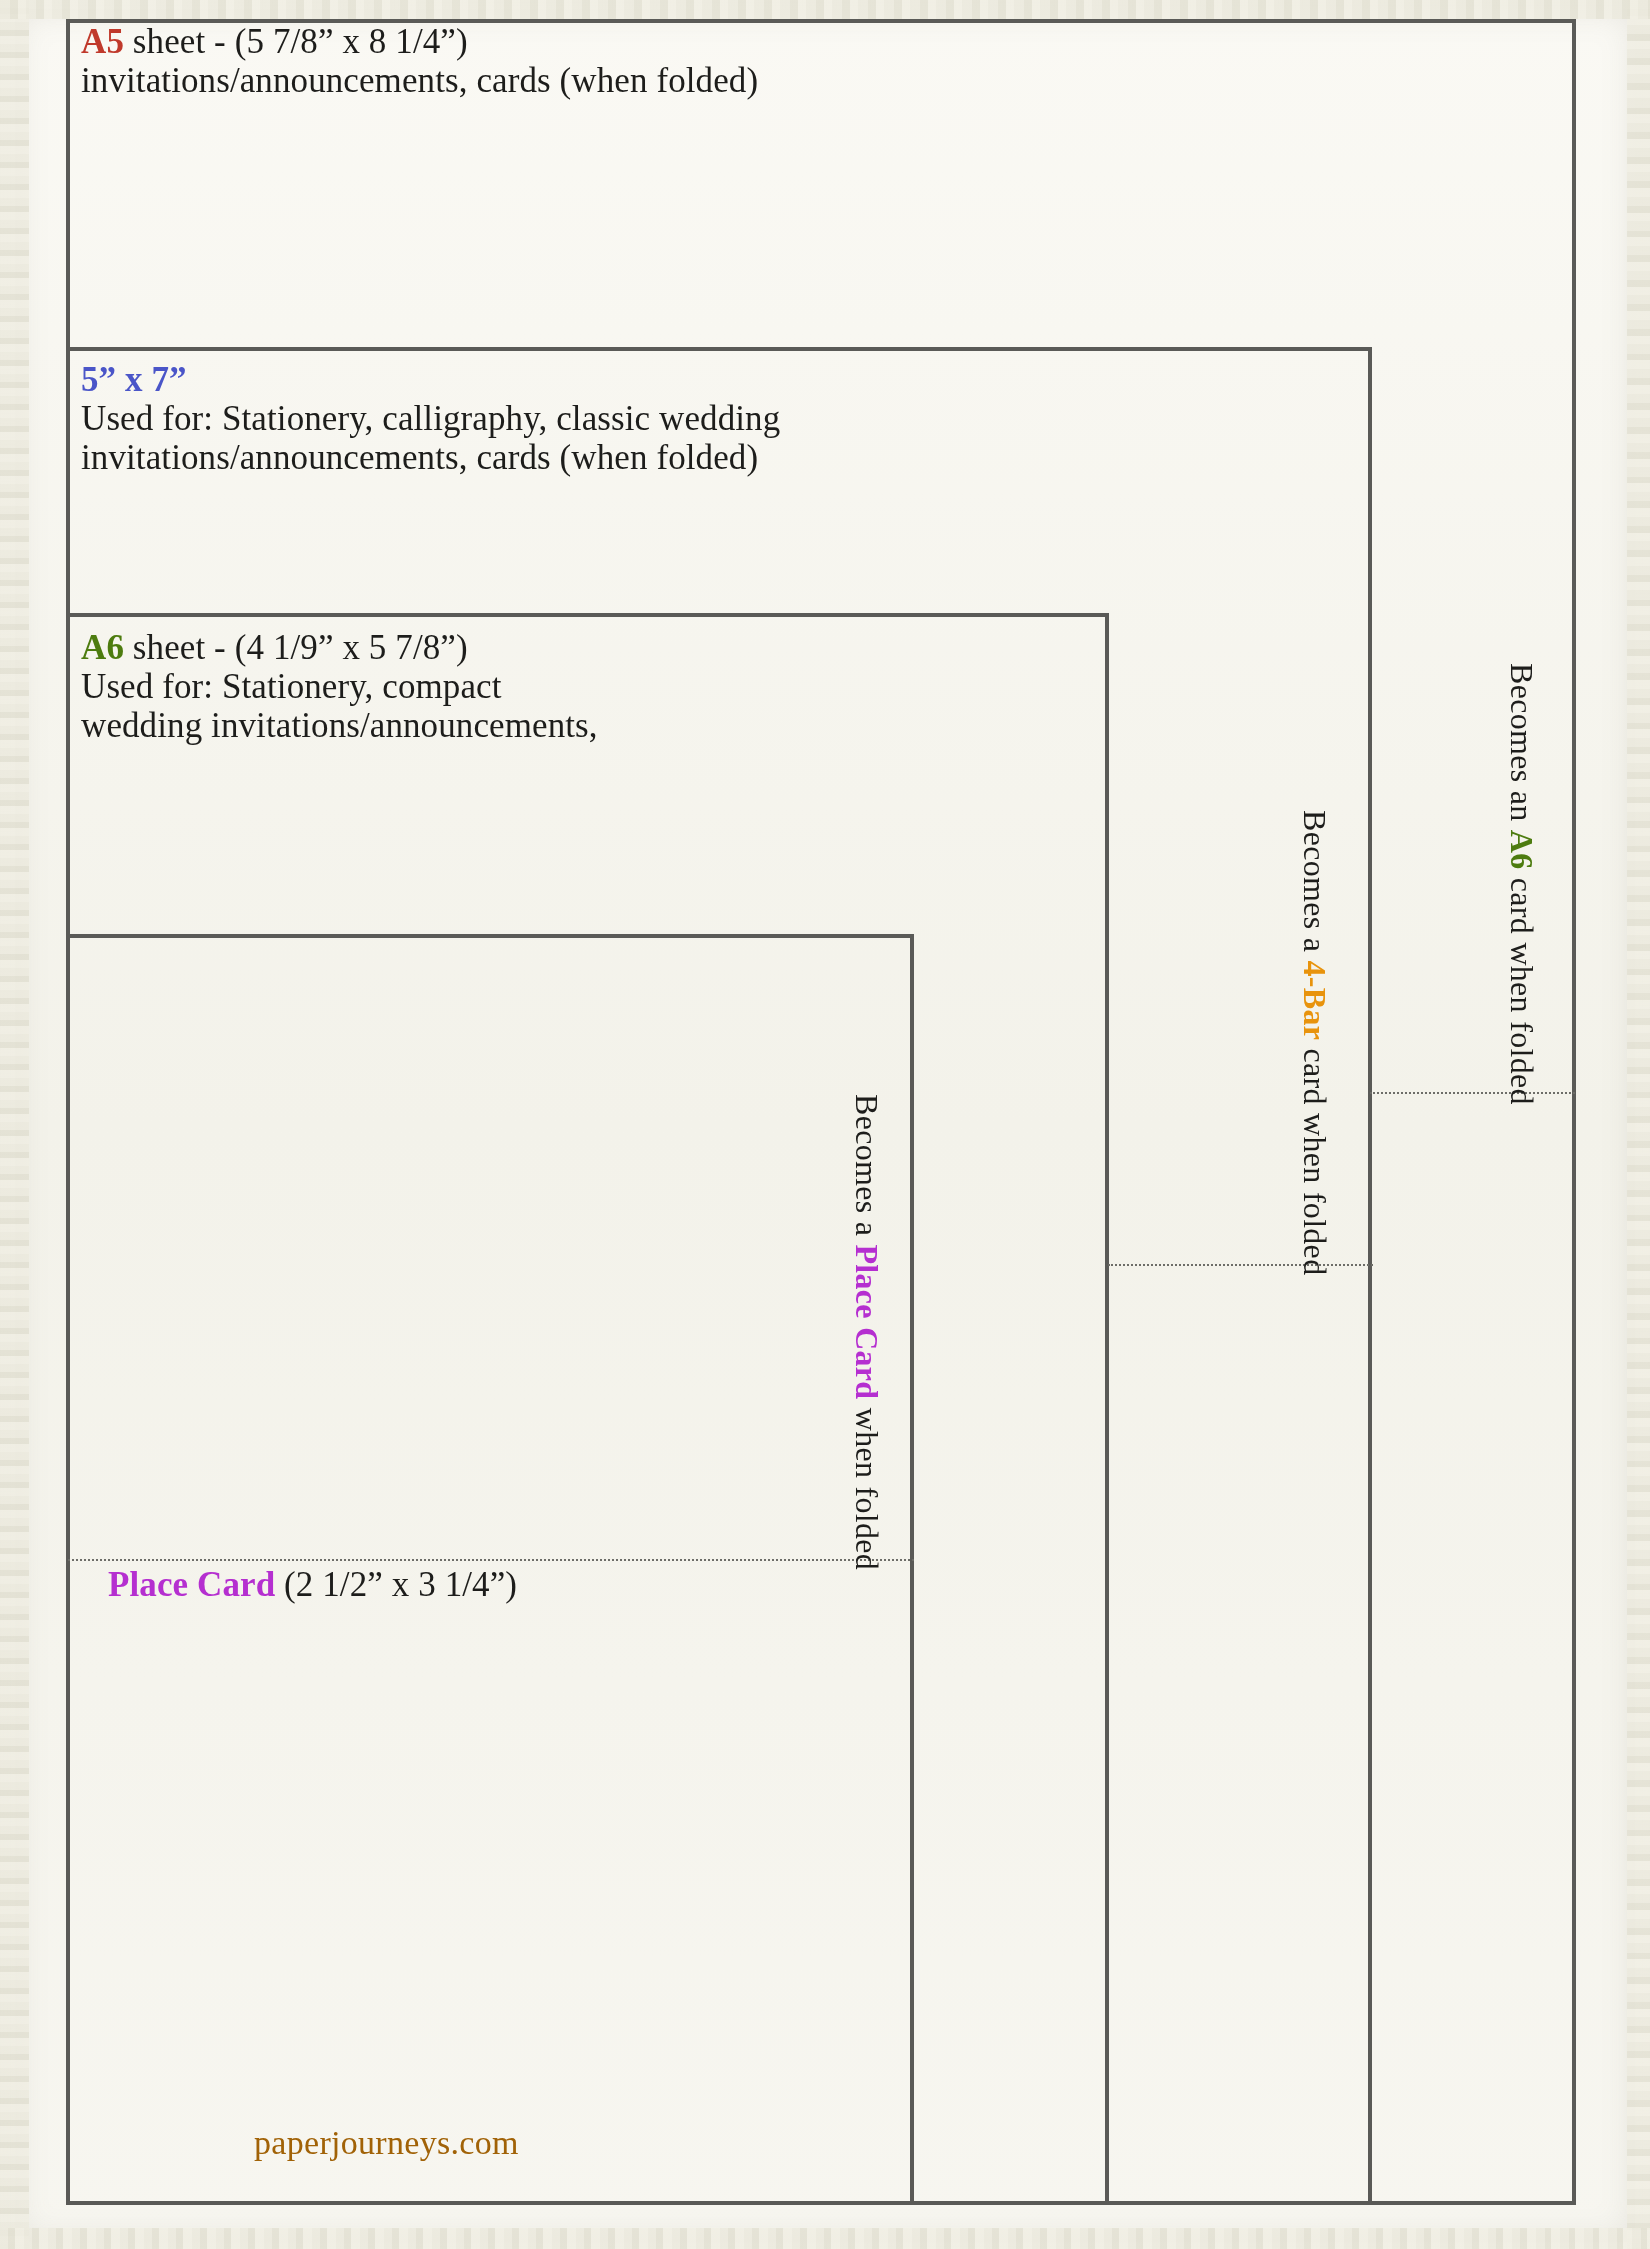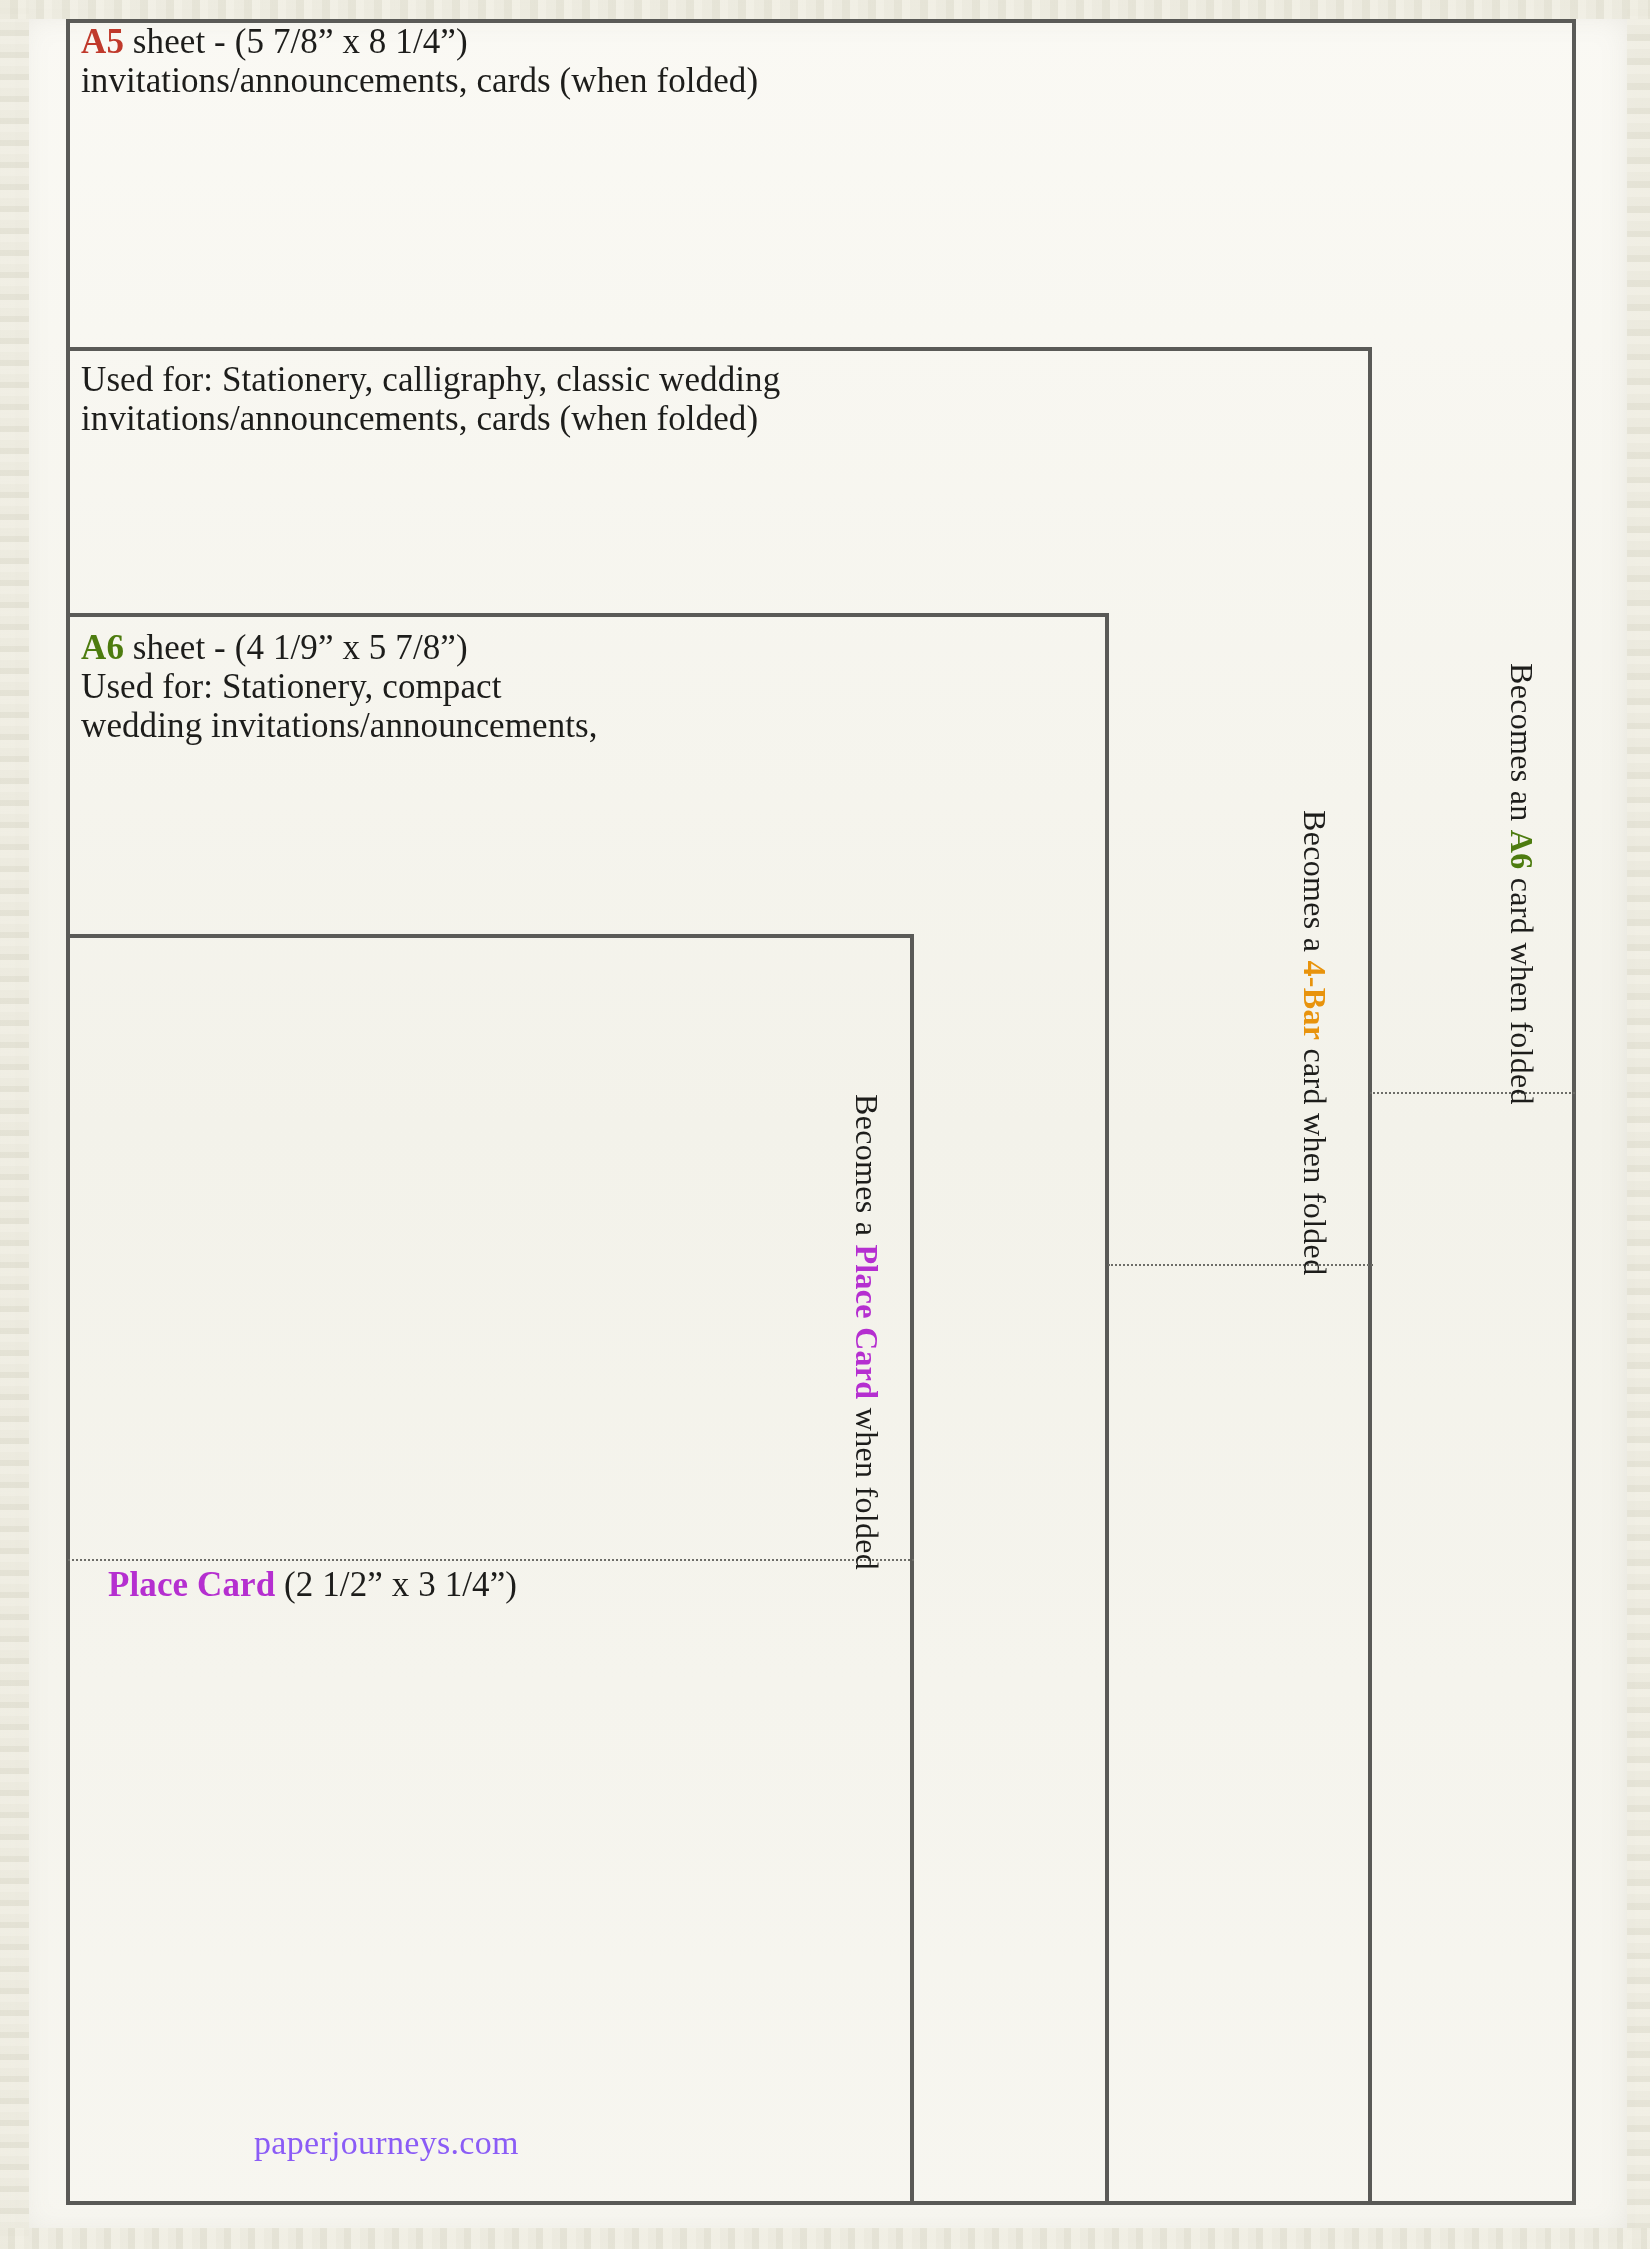--- a/index.html
+++ b/index.html
@@ -98,21 +98,21 @@
 
   
   .fold {
     position: absolute;
     border-top: 2.5px dotted #6d6d68;
     height: 0;
   }
 
   .site {
     position: absolute;
-    color: #8b5cf6;
+    color: #a16207;
     font-size: 34px;
     letter-spacing: 0.3px;
   }
 </style>
 </head>
 <body>
 
 <div id="stage">
 
   <div id="paper"></div>
@@ -130,20 +130,23 @@
   <div class="box" style="left:66px; top:934px; width:848px; height:1271px;"></div>
 
   <div class="label" style="left:81px; top:22px;">
     <span class="line">
       <span class="name c-a5">A5</span><span> sheet - (5 7/8” x 8 1/4”)</span>
     </span>
     <span class="line">invitations/announcements, cards (when folded)</span>
   </div>
 
   <div class="label" style="left:81px; top:360px;">
+    <span class="line">
+      <span class="name c-57">5” x 7”</span><span></span>
+    </span>
     <span class="line">Used for: Stationery, calligraphy, classic wedding</span>
     <span class="line">invitations/announcements, cards (when folded)</span>
   </div>
 
   <div class="label" style="left:81px; top:628px;">
     <span class="line">
       <span class="name c-a6">A6</span><span> sheet - (4 1/9” x 5 7/8”)</span>
     </span>
     <span class="line">Used for: Stationery, compact</span>
     <span class="line">wedding invitations/announcements,</span>

